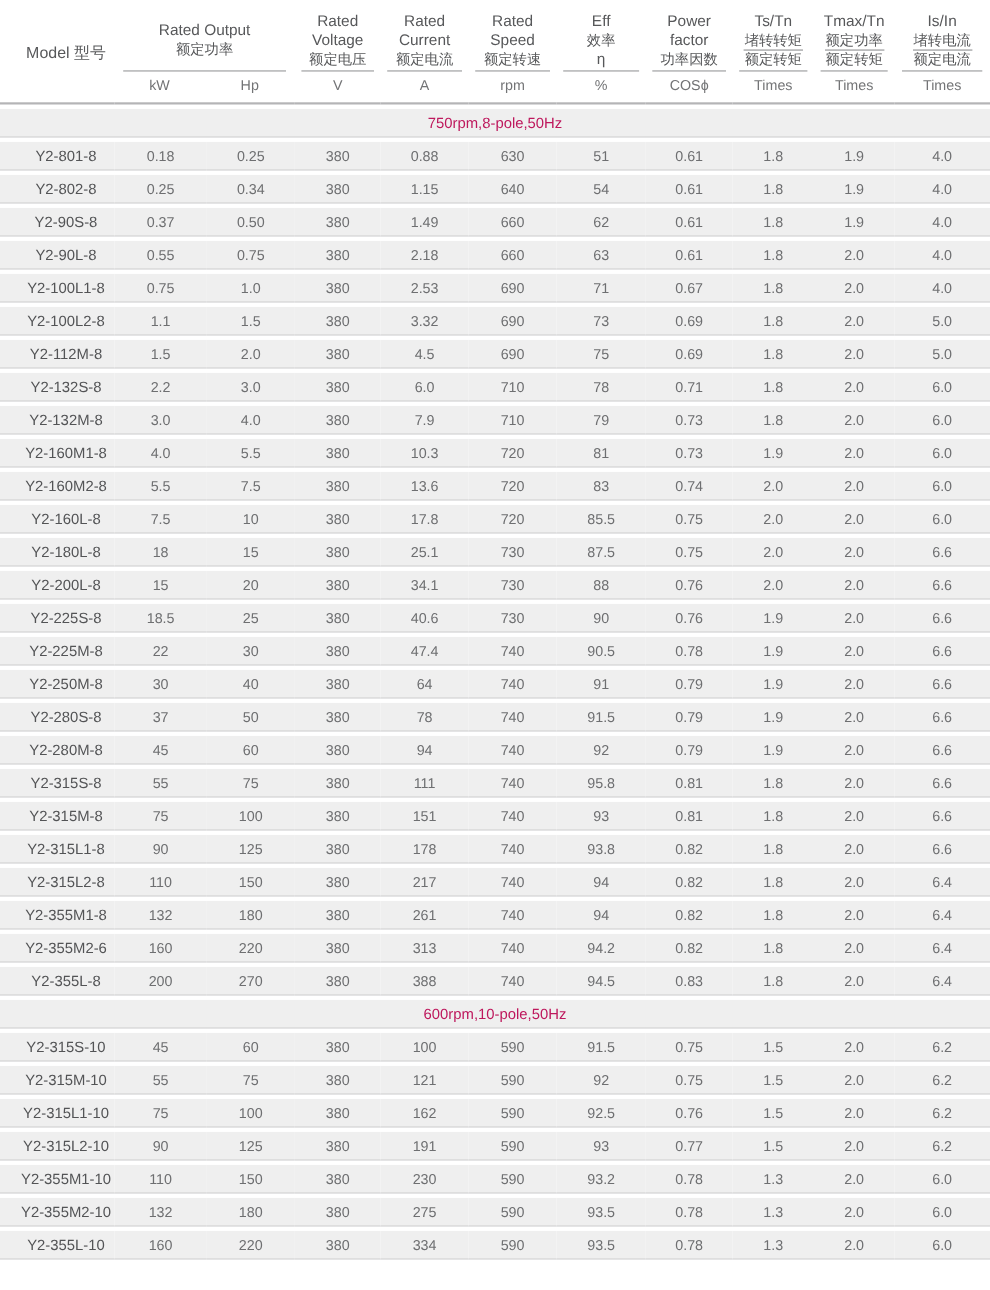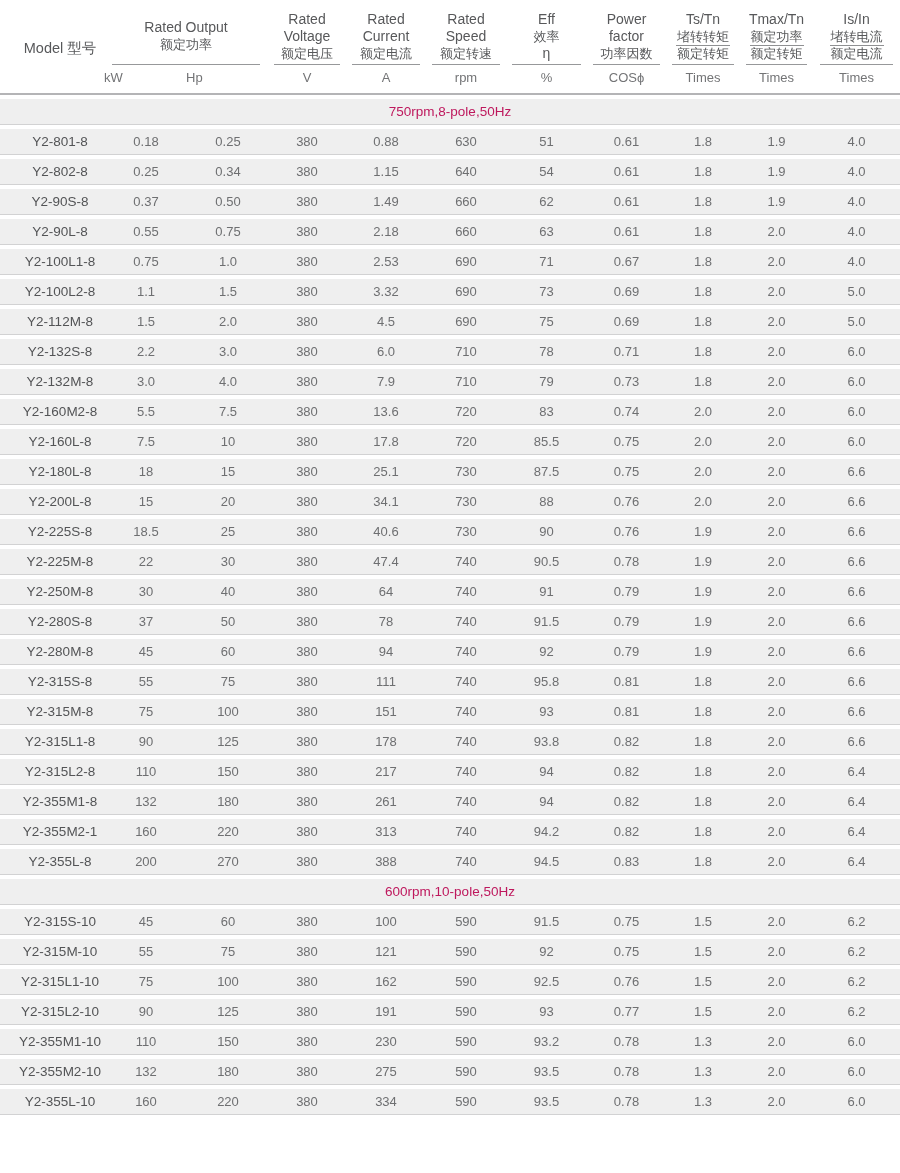--- a/index.html
+++ b/index.html
@@ -57,21 +57,21 @@
   .th-rule.wide { width: 90%; }
   .th-units {
     margin-top: 5px;
     font-size: 13px;
     color: #737476;
     line-height: 16px;
   }
   .th-units.two {
     display: flex;
   }
-  .th-units.two span { width: 50%; text-align: left; }
+  .th-units.two span { width: 50%; text-align: center; }
   
   tbody td {
     height: 26px;
     background: #efefef;
     border-bottom: 1px solid #d2d2d3;
     font-size: 13px;
     color: #6e6f71;
     text-align: center;
     vertical-align: middle;
   }
@@ -309,20 +309,33 @@
         <td class="">380</td>
         <td class="">7.9</td>
         <td class="">710</td>
         <td class="">79</td>
         <td class="">0.73</td>
         <td class="">1.8</td>
         <td class="">2.0</td>
         <td class="">6.0</td>
       </tr>
       <tr>
+        <td class="model-cell">Y2-160M1-8</td>
+        <td class="">4.0</td>
+        <td class="">5.5</td>
+        <td class="">380</td>
+        <td class="">10.3</td>
+        <td class="">720</td>
+        <td class="">81</td>
+        <td class="">0.73</td>
+        <td class="">1.9</td>
+        <td class="">2.0</td>
+        <td class="">6.0</td>
+      </tr>
+      <tr>
         <td class="model-cell">Y2-160M2-8</td>
         <td class="">5.5</td>
         <td class="">7.5</td>
         <td class="">380</td>
         <td class="">13.6</td>
         <td class="">720</td>
         <td class="">83</td>
         <td class="">0.74</td>
         <td class="">2.0</td>
         <td class="">2.0</td>
@@ -491,21 +504,21 @@
         <td class="">380</td>
         <td class="">261</td>
         <td class="">740</td>
         <td class="">94</td>
         <td class="">0.82</td>
         <td class="">1.8</td>
         <td class="">2.0</td>
         <td class="">6.4</td>
       </tr>
       <tr>
-        <td class="model-cell">Y2-355M2-1</td>
+        <td class="model-cell">Y2-355M2-6</td>
         <td class="">160</td>
         <td class="">220</td>
         <td class="">380</td>
         <td class="">313</td>
         <td class="">740</td>
         <td class="">94.2</td>
         <td class="">0.82</td>
         <td class="">1.8</td>
         <td class="">2.0</td>
         <td class="">6.4</td>

